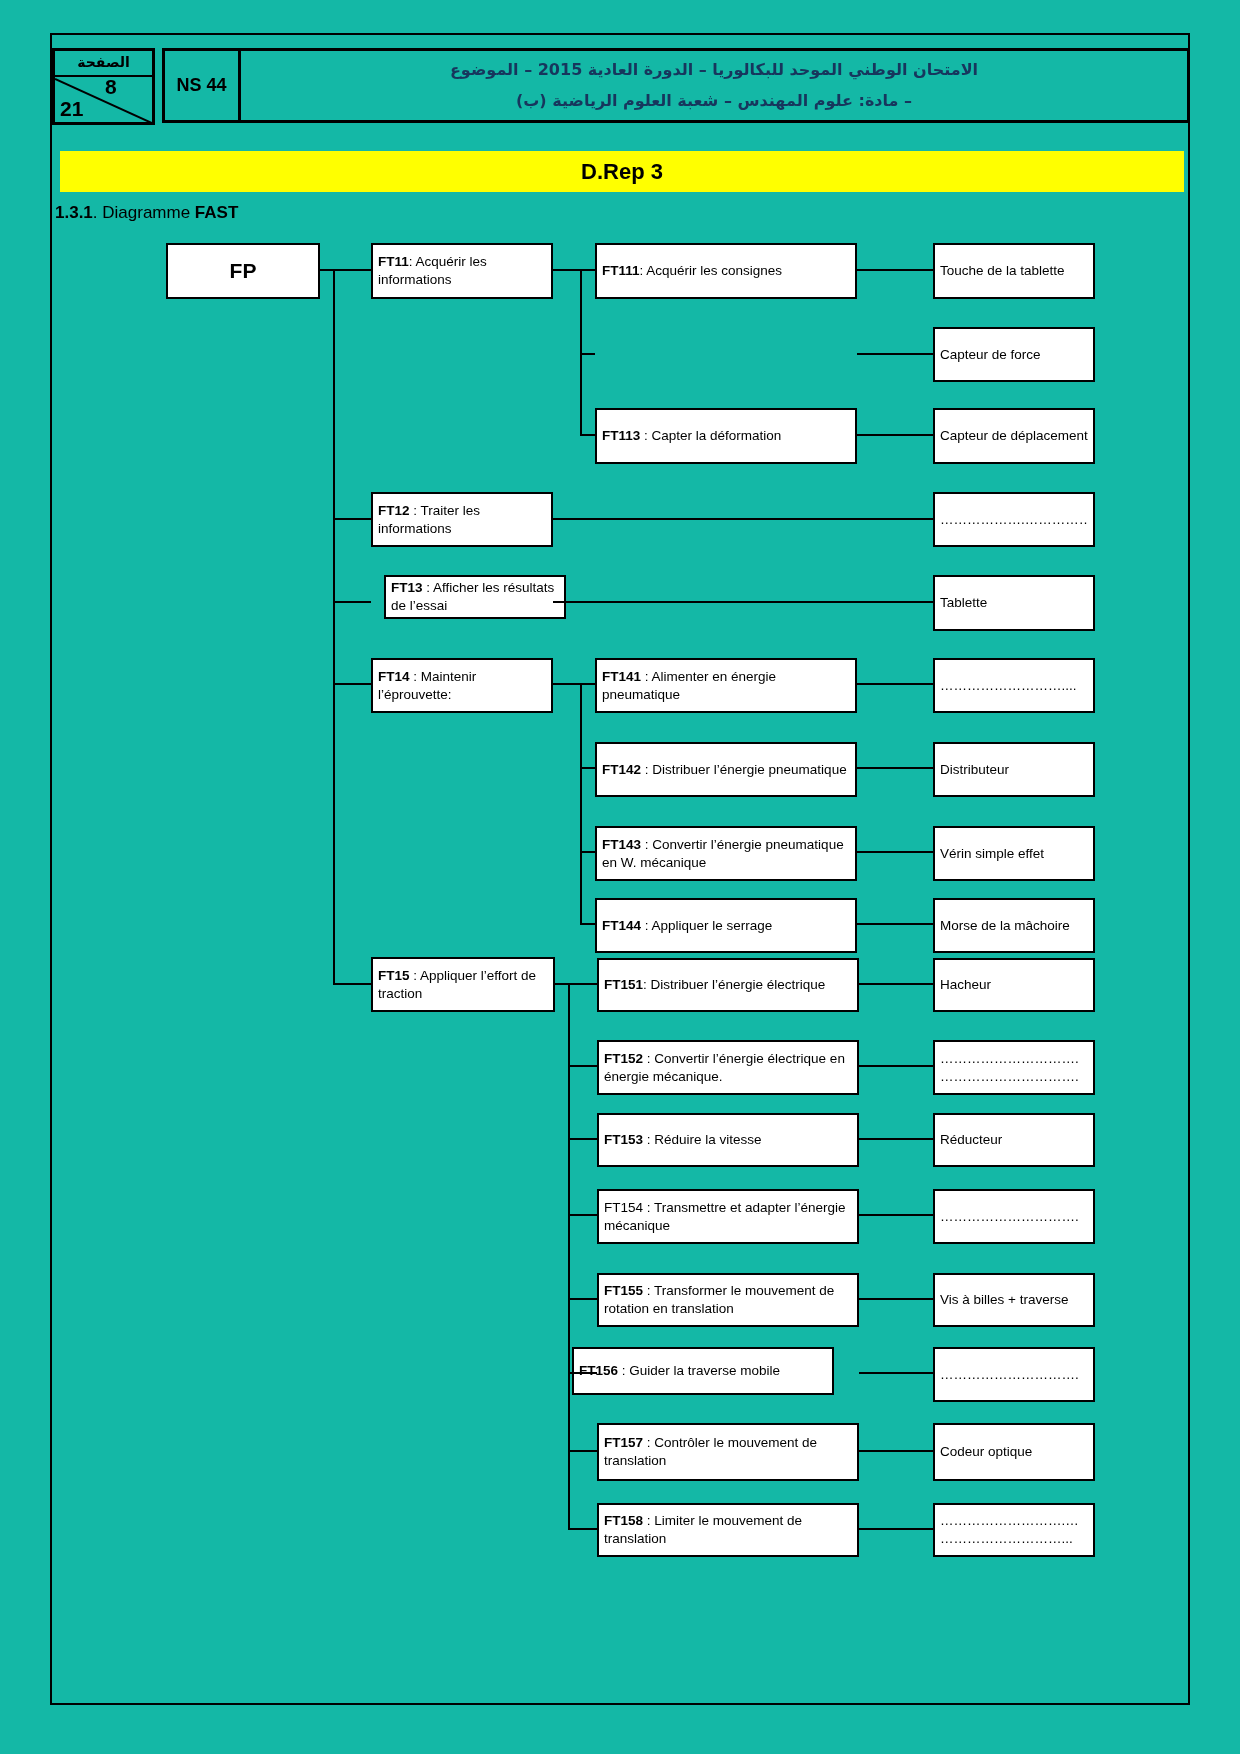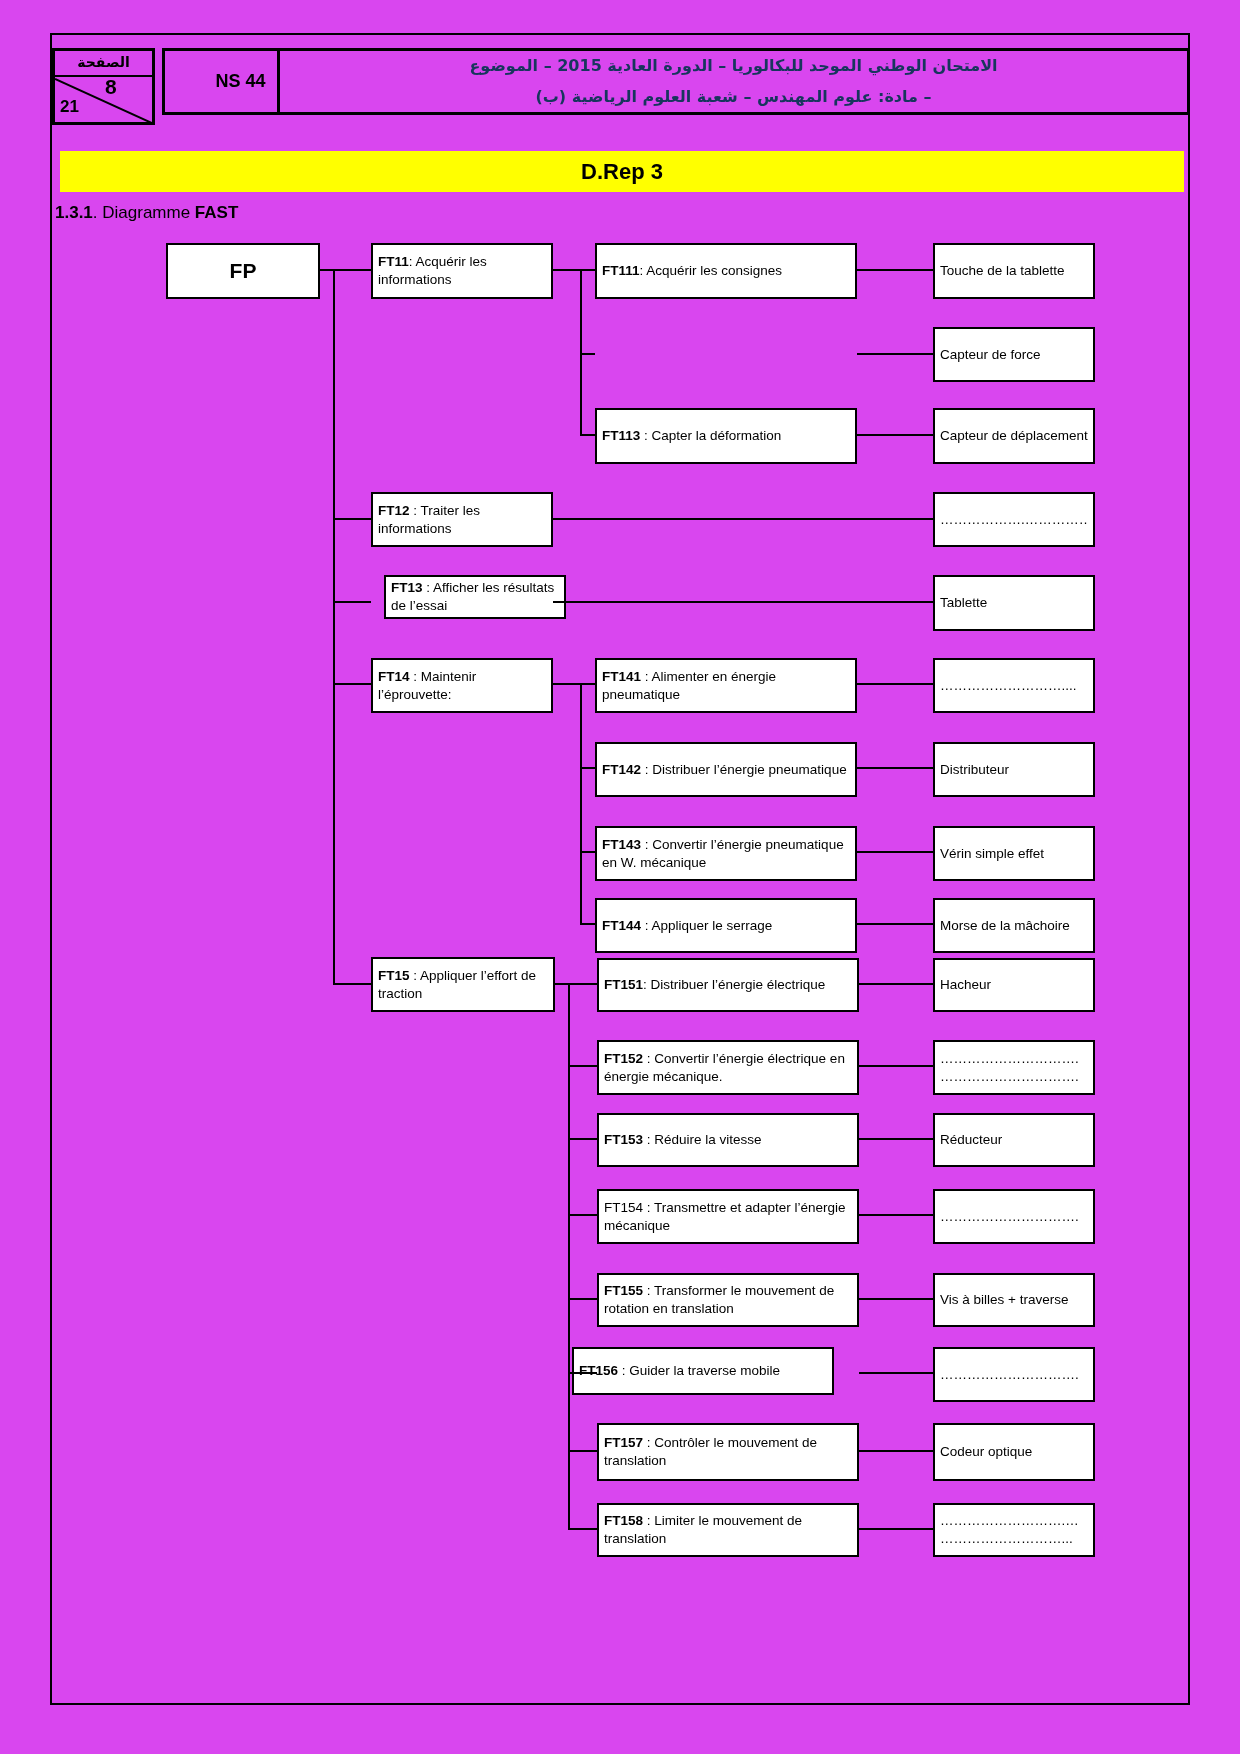--- a/index.html
+++ b/index.html
@@ -1,30 +1,30 @@
 <!DOCTYPE html>
 <html><head>
 <meta charset="utf-8">
 <style>
   html,body{margin:0;padding:0;background:#ffffff;}
-  .page{position:relative;width:1240px;height:1754px;background:#d946ef;
+  .page{position:relative;width:1240px;height:1754px;background:#14b8a6;
         font-family:"Liberation Sans",sans-serif;color:#000;overflow:hidden;}
   .outer{position:absolute;left:50px;top:33px;width:1140px;height:1672px;
          border:2px solid #000;box-sizing:border-box;}
   
   .pagebox{position:absolute;left:52px;top:48px;width:103px;height:77px;
            border:3px solid #000;box-sizing:border-box;}
   .pagebox-top{height:24px;border-bottom:2px solid #000;text-align:center;
                font-weight:bold;font-size:14px;line-height:22px;
                font-family:"DejaVu Sans","Liberation Sans",sans-serif;}
   .pagebox-bottom{position:relative;height:48px;}
   .pnum{position:absolute;left:50px;top:-2px;font-size:21px;font-weight:bold;}
-  .ptotal{position:absolute;left:5px;top:20px;font-size:17px;font-weight:bold;text-align:right;}
-  .headerbox{position:absolute;left:162px;top:48px;width:1028px;height:67px;
-             border:3px solid #000;box-sizing:border-box;display:flex;padding-left:39px;}
+  .ptotal{position:absolute;left:5px;top:20px;font-size:21px;font-weight:bold;text-align:right;}
+  .headerbox{position:absolute;left:162px;top:48px;width:1028px;height:75px;
+             border:3px solid #000;box-sizing:border-box;display:flex;}
   .nsbox{width:73px;border-right:3px solid #000;display:flex;align-items:center;
          justify-content:center;font-weight:bold;font-size:18px;flex:none;}
   .titles{flex:1;display:flex;flex-direction:column;justify-content:center;
           text-align:center;font-weight:bold;font-size:16px;line-height:1.9;
           font-family:"DejaVu Sans","Liberation Sans",sans-serif;}
   .banner{position:absolute;left:60px;top:151px;width:1124px;height:41px;
           display:flex;align-items:center;justify-content:center;
           font-size:22px;font-weight:bold;}
   .heading{position:absolute;left:55px;top:203px;font-size:17px;}
   

